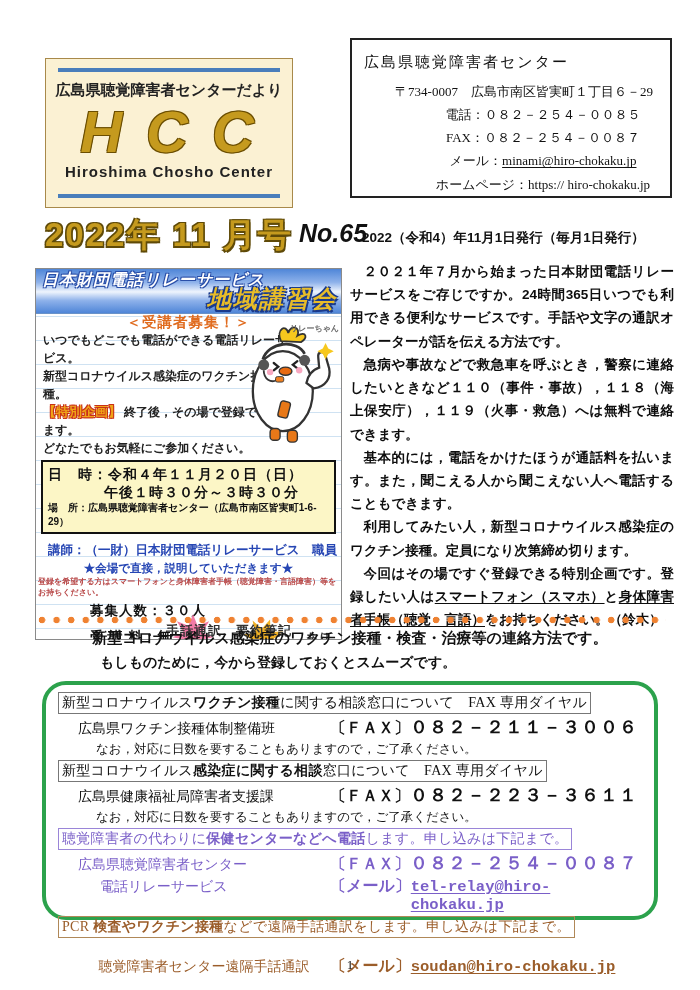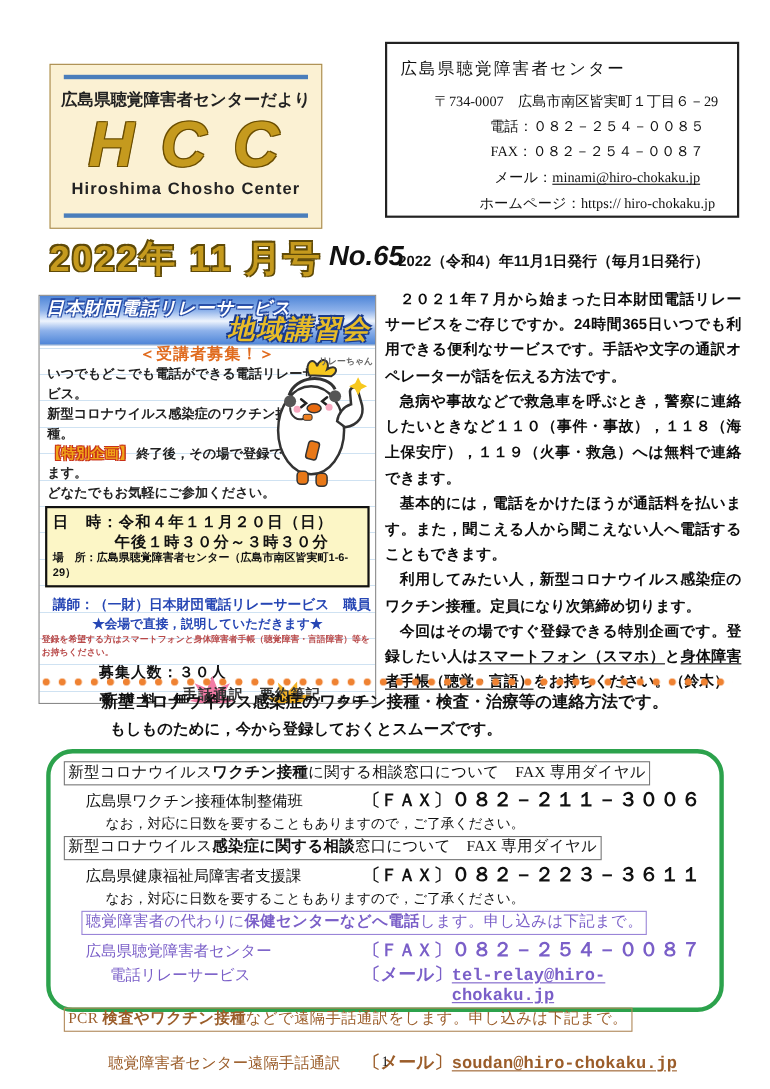--- a/index.html
+++ b/index.html
@@ -72,21 +72,21 @@
   .gb-hbox{display:inline-block;border:1px solid #777;padding:0 3px;font-size:14px;letter-spacing:0.3px;line-height:20px;}
   .gb-hbox b{font-weight:bold;}
   .gb-line{display:flex;align-items:baseline;padding-left:20px;margin:1px 0;}
   .gb-org{font-size:14px;width:252px;flex:none;}
   .gb-org.ind{padding-left:22px;box-sizing:border-box;}
   .gb-label{font-size:16px;font-weight:bold;flex:none;}
   .gb-num{font-size:18px;font-weight:600;letter-spacing:1px;}
   .gb-mail{font-family:"Liberation Mono","DejaVu Sans Mono",monospace;font-size:15.5px;font-weight:bold;text-decoration:underline;text-underline-offset:2px;}
   .gb-note{font-size:12.5px;padding-left:38px;line-height:18px;}
   .purple{color:#7a5fc8;}
-  .purple-border{border-color:#9a85d8;margin-left:16px;}
+  .purple-border{border-color:#9a85d8;}
   .brown{color:#9b5d2a;}
   .brown-border{border-color:#b08858;}
 
   .page-num{position:absolute;left:0;top:957px;width:700px;text-align:center;font-size:13px;font-family:"Liberation Serif",serif;}
 </style>
 </head>
 <body>
 
 <div class="logo-box">
   <div class="logo-bar"></div>

